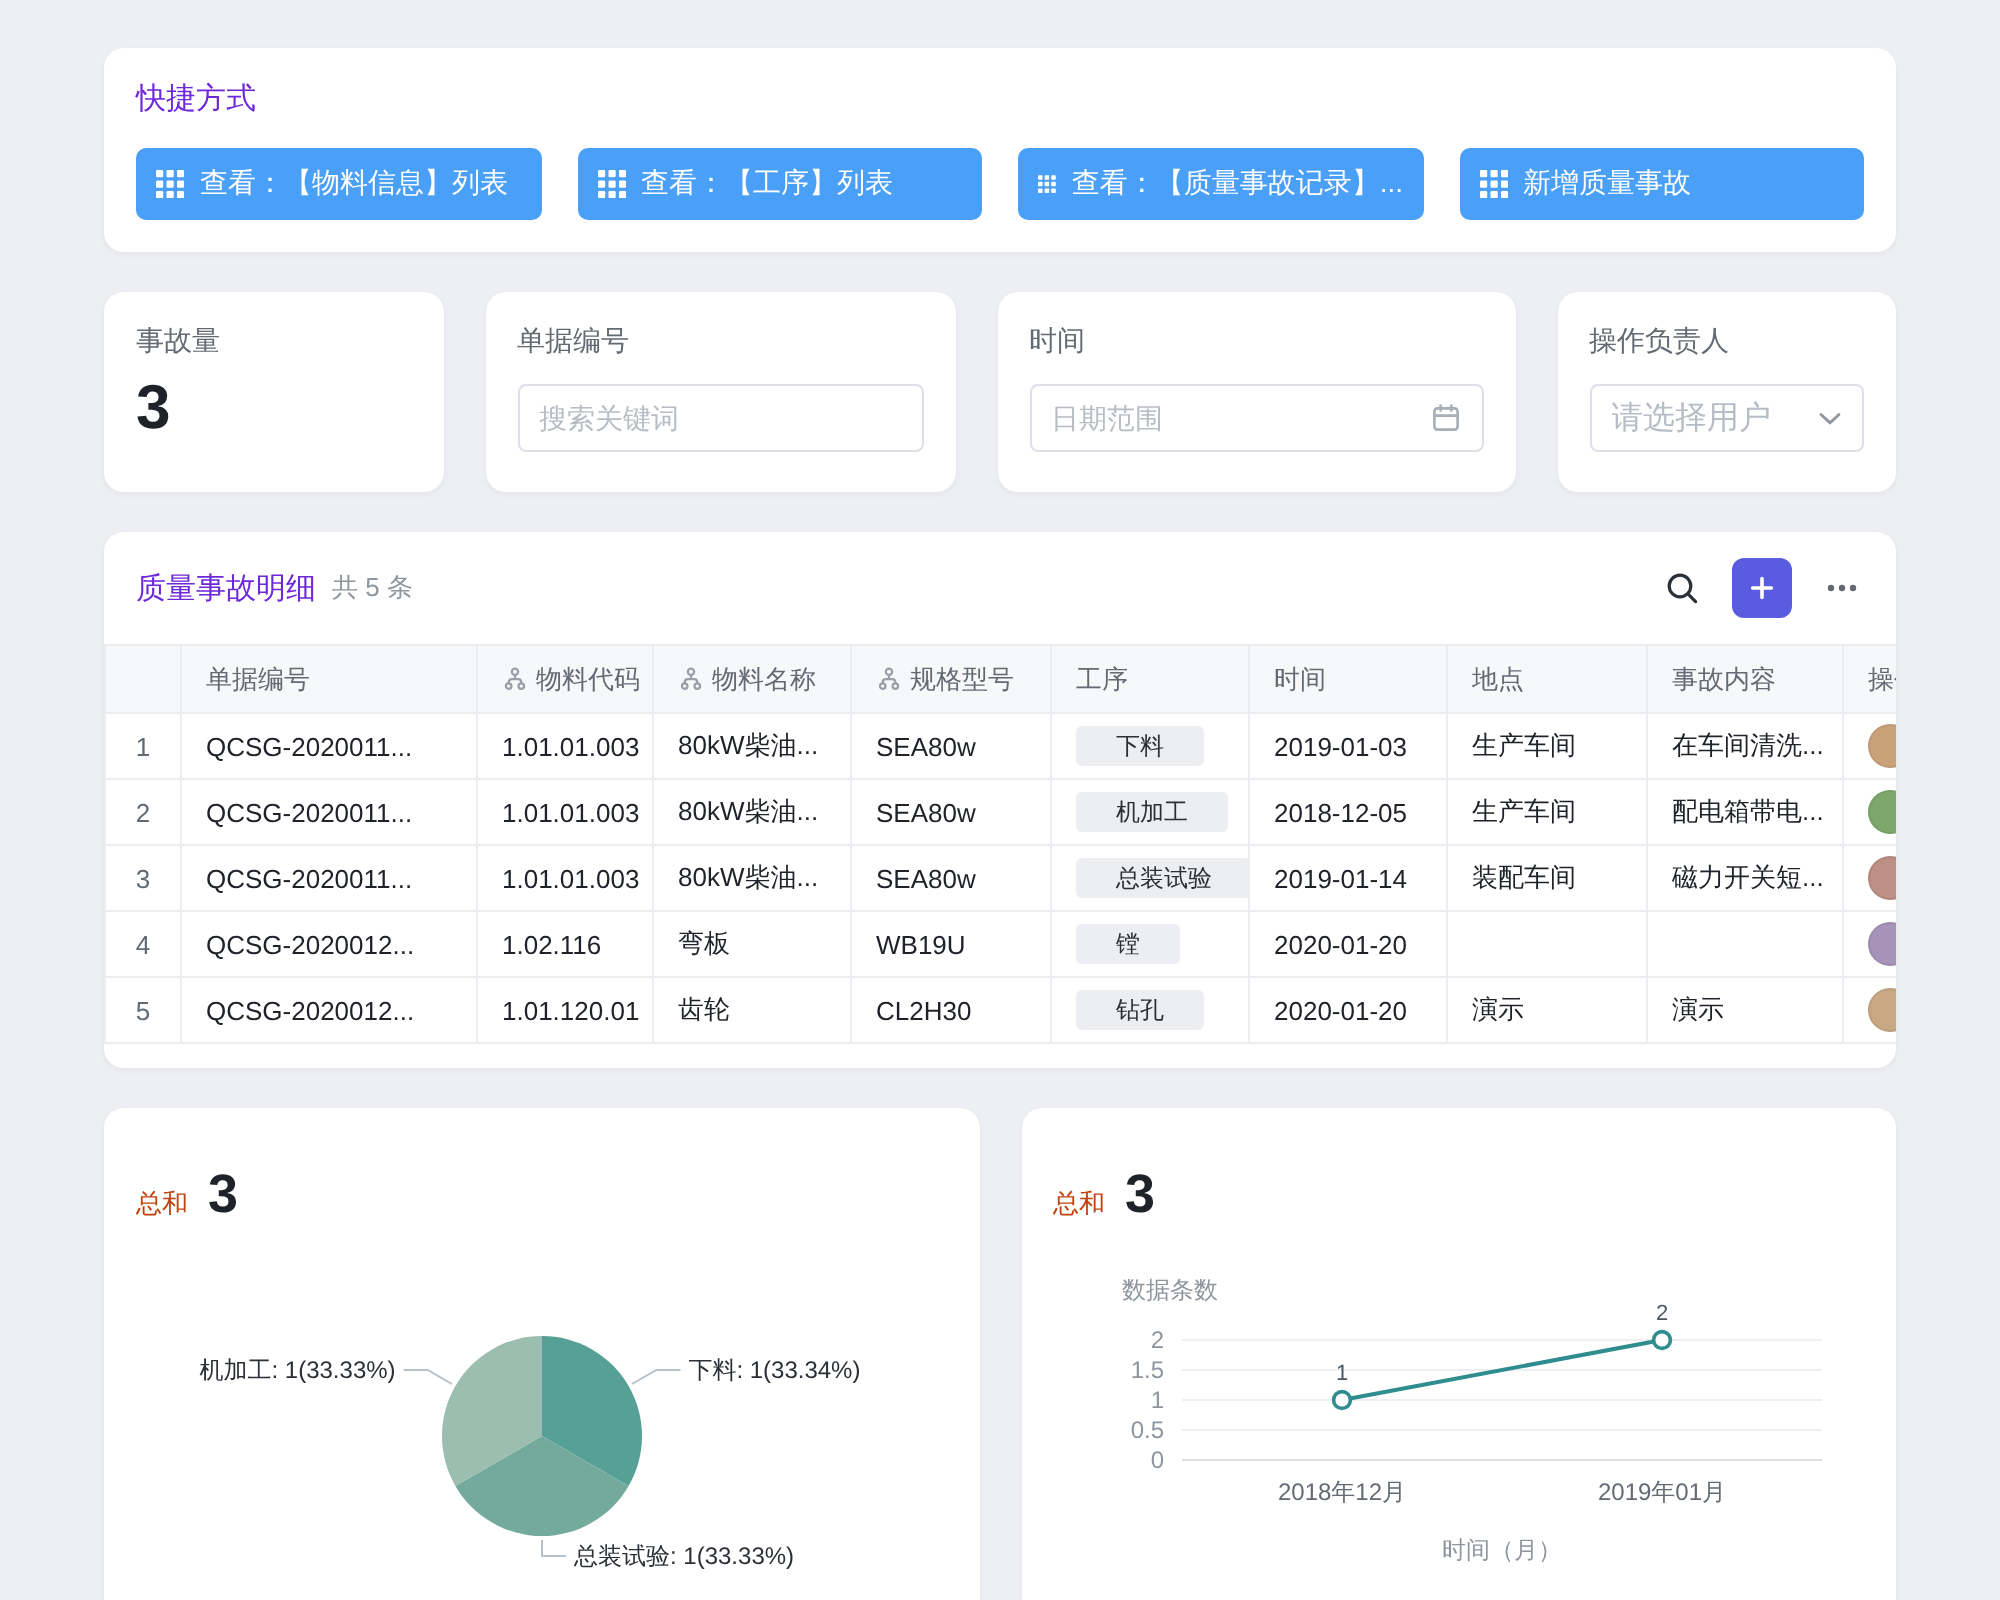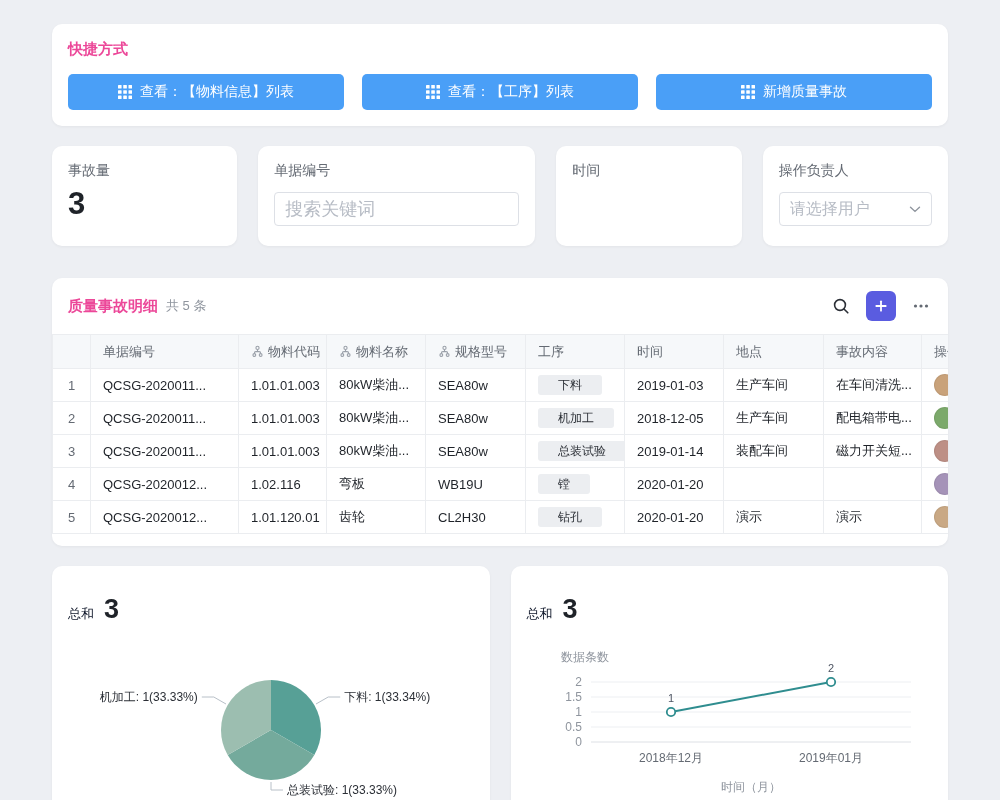--- a/index.html
+++ b/index.html
@@ -1,37 +1,37 @@
 <!DOCTYPE html>
 <html lang="zh" style="--accent: #4a9ff7; --purple: #5a5ce0;"><head>
 <meta charset="utf-8">
 <style>
   *{box-sizing:border-box;margin:0;padding:0}
   html,body{width:1000px;height:800px;overflow:hidden}
   body{background:#edeff3;font-family:"Liberation Sans","DejaVu Sans",sans-serif;color:#1f2329}
   :root{--accent:#4a9ff7;--purple:#5a5ce0}
   .page{padding:24px 52px 0}
   .card{background:#fff;border-radius:10px;box-shadow:0 1px 3px rgba(31,35,41,.05)}
-  .card-title{font-size:15px;font-weight:700;color:#ec4899}
+  .card-title{font-size:15px;font-weight:400;color:#6d28d9}
 
   
   .shortcuts-card{padding:16px;margin-bottom:20px}
   .btn-row{display:flex;gap:18px;margin-top:15px}
-  .sc-btn{flex:1;display:flex;align-items:center;justify-content:center;gap:8px;height:36px;border:none;
+  .sc-btn{flex:1;display:flex;align-items:center;justify-content:flex-start;gap:8px;height:36px;border:none;
     border-radius:5px;background:var(--accent);color:#fff;font-size:14px;font-family:inherit;cursor:pointer;
     white-space:nowrap;overflow:hidden;padding:0 10px}
 
   
-  .stats-row{display:grid;grid-template-columns:repeat(4,1fr);gap:21px;margin-bottom:32px}
+  .stats-row{display:grid;grid-template-columns:repeat(4,1fr);gap:21px;margin-bottom:20px}
   .stat-card{padding:16px;height:100px}
   .stat-label{font-size:14px;color:#646a73}
   .stat-value{font-size:31px;font-weight:700;margin-top:8px;line-height:1}
   .field{margin-top:12px;height:34px;border:1px solid #dde0e6;border-radius:4px;display:flex;align-items:center;
     padding:0 10px;gap:8px;background:#fff;cursor:text}
-  .field input{border:none;outline:none;flex:1;font-size:18px;font-family:Liberation Serif, serif;color:#1f2329;min-width:0;background:transparent}
+  .field input{border:none;outline:none;flex:1;font-size:14px;font-family:Liberation Sans, sans-serif;color:#1f2329;min-width:0;background:transparent}
   .field input::placeholder{color:#b7bcc5}
   .field .ph{flex:1;font-size:16px;color:#b7bcc5;white-space:nowrap;overflow:hidden}
   .f-icon{flex:none}
 
   
   .table-card{margin-bottom:20px;padding-bottom:12px;overflow:hidden}
   .table-head{display:flex;align-items:center;padding:13px 16px;gap:8px}
   .table-count{font-size:13px;color:#8f959e}
   .table-actions{margin-left:auto;display:flex;align-items:center;gap:14px}
   .icon-btn{background:none;border:none;cursor:pointer;display:flex;align-items:center;justify-content:center;padding:2px;color:#646a73}
@@ -46,21 +46,21 @@
   .idx-cell{text-align:center;color:#646a73;padding:0 4px}
   .tag{display:inline-block;background:#eceef1;border-radius:3px;padding:4px 20px;font-size:12px;color:#2b2f36;line-height:1}
   .avatar{width:22px;height:22px;border-radius:50%;border:1px solid rgba(0,0,0,.06)}
 
   
   .charts-row{display:grid;grid-template-columns:1fr 1fr;gap:21px}
   .chart-card{height:300px;padding:14px 16px;overflow:hidden}
   .chart-head{display:flex;align-items:center}
   .chart-actions{margin-left:auto;display:flex;align-items:center;gap:16px}
   .total-row{margin-top:16px;display:flex;align-items:baseline;gap:10px}
-  .total-label{font-size:13px;color:#0f172a}
+  .total-label{font-size:13px;color:#c2410c}
   .total-value{font-size:27px;font-weight:700;line-height:1}
   svg.chart{display:block;margin-top:10px}
   svg text{font-family:"Liberation Sans","DejaVu Sans",sans-serif}
 </style>
 </head>
 <body>
 
 <div class="page">
 
   <section class="card shortcuts-card">
@@ -99,38 +99,61 @@
             <rect x="0" y="0" width="3.6" height="3.6" rx="0.6" fill="#fff"></rect>
             <rect x="5.25" y="0" width="3.6" height="3.6" rx="0.6" fill="#fff"></rect>
             <rect x="10.5" y="0" width="3.6" height="3.6" rx="0.6" fill="#fff"></rect>
             <rect x="0" y="5.25" width="3.6" height="3.6" rx="0.6" fill="#fff"></rect>
             <rect x="5.25" y="5.25" width="3.6" height="3.6" rx="0.6" fill="#fff"></rect>
             <rect x="10.5" y="5.25" width="3.6" height="3.6" rx="0.6" fill="#fff"></rect>
             <rect x="0" y="10.5" width="3.6" height="3.6" rx="0.6" fill="#fff"></rect>
             <rect x="5.25" y="10.5" width="3.6" height="3.6" rx="0.6" fill="#fff"></rect>
             <rect x="10.5" y="10.5" width="3.6" height="3.6" rx="0.6" fill="#fff"></rect>
           </svg>
+          <span>查看：【质量事故记录】...</span>
+        </button>
+        <button class="sc-btn">
+          <svg width="14" height="14" viewBox="0 0 14 14">
+            <rect x="0" y="0" width="3.6" height="3.6" rx="0.6" fill="#fff"></rect>
+            <rect x="5.25" y="0" width="3.6" height="3.6" rx="0.6" fill="#fff"></rect>
+            <rect x="10.5" y="0" width="3.6" height="3.6" rx="0.6" fill="#fff"></rect>
+            <rect x="0" y="5.25" width="3.6" height="3.6" rx="0.6" fill="#fff"></rect>
+            <rect x="5.25" y="5.25" width="3.6" height="3.6" rx="0.6" fill="#fff"></rect>
+            <rect x="10.5" y="5.25" width="3.6" height="3.6" rx="0.6" fill="#fff"></rect>
+            <rect x="0" y="10.5" width="3.6" height="3.6" rx="0.6" fill="#fff"></rect>
+            <rect x="5.25" y="10.5" width="3.6" height="3.6" rx="0.6" fill="#fff"></rect>
+            <rect x="10.5" y="10.5" width="3.6" height="3.6" rx="0.6" fill="#fff"></rect>
+          </svg>
           <span>新增质量事故</span>
         </button>
       </div>
   </section>
 
   <div class="stats-row">
     <section class="card stat-card">
       <div class="stat-label">事故量</div>
       <div class="stat-value">3</div>
     </section>
     <section class="card stat-card">
       <div class="stat-label">单据编号</div>
       <div class="field">
         <input type="text" placeholder="搜索关键词" style="">
       </div>
     </section>
     <section class="card stat-card">
       <div class="stat-label">时间</div>
+      <div class="field">
+        <input type="text" placeholder="日期范围" style="">
+        <svg class="f-icon" width="16" height="16" viewBox="0 0 16 16" fill="none" stroke="#a8aeb8" stroke-width="1.3" stroke-linecap="round">
+          <rect x="2.2" y="3.2" width="11.6" height="10.6" rx="1.5"></rect>
+          <line x1="2.2" y1="6.8" x2="13.8" y2="6.8"></line>
+          <line x1="5.3" y1="1.8" x2="5.3" y2="4.2"></line>
+          <line x1="10.7" y1="1.8" x2="10.7" y2="4.2"></line>
+        </svg>
+      </div>
     </section>
     <section class="card stat-card">
       <div class="stat-label">操作负责人</div>
       <div class="field">
         <span class="ph">请选择用户</span>
         <svg class="f-icon" width="12" height="7" viewBox="0 0 12 7" fill="none" stroke="#8f959e" stroke-width="1.4" stroke-linecap="round">
           <polyline points="1.5,1.2 6,5.4 10.5,1.2"></polyline>
         </svg>
       </div>
     </section>

